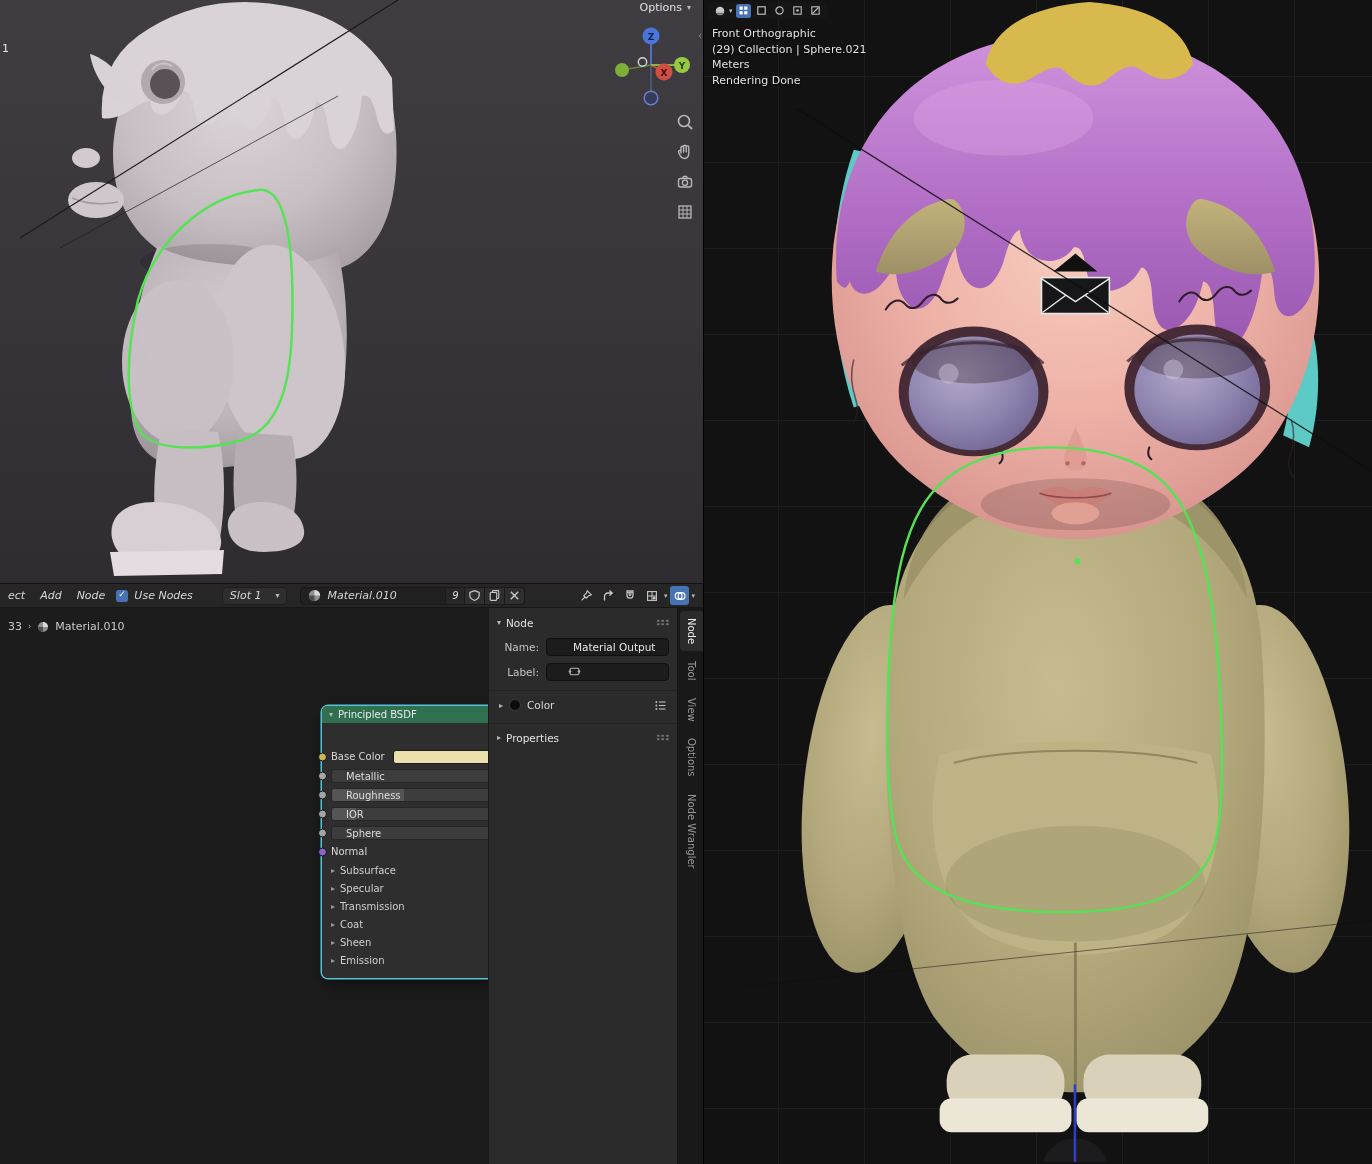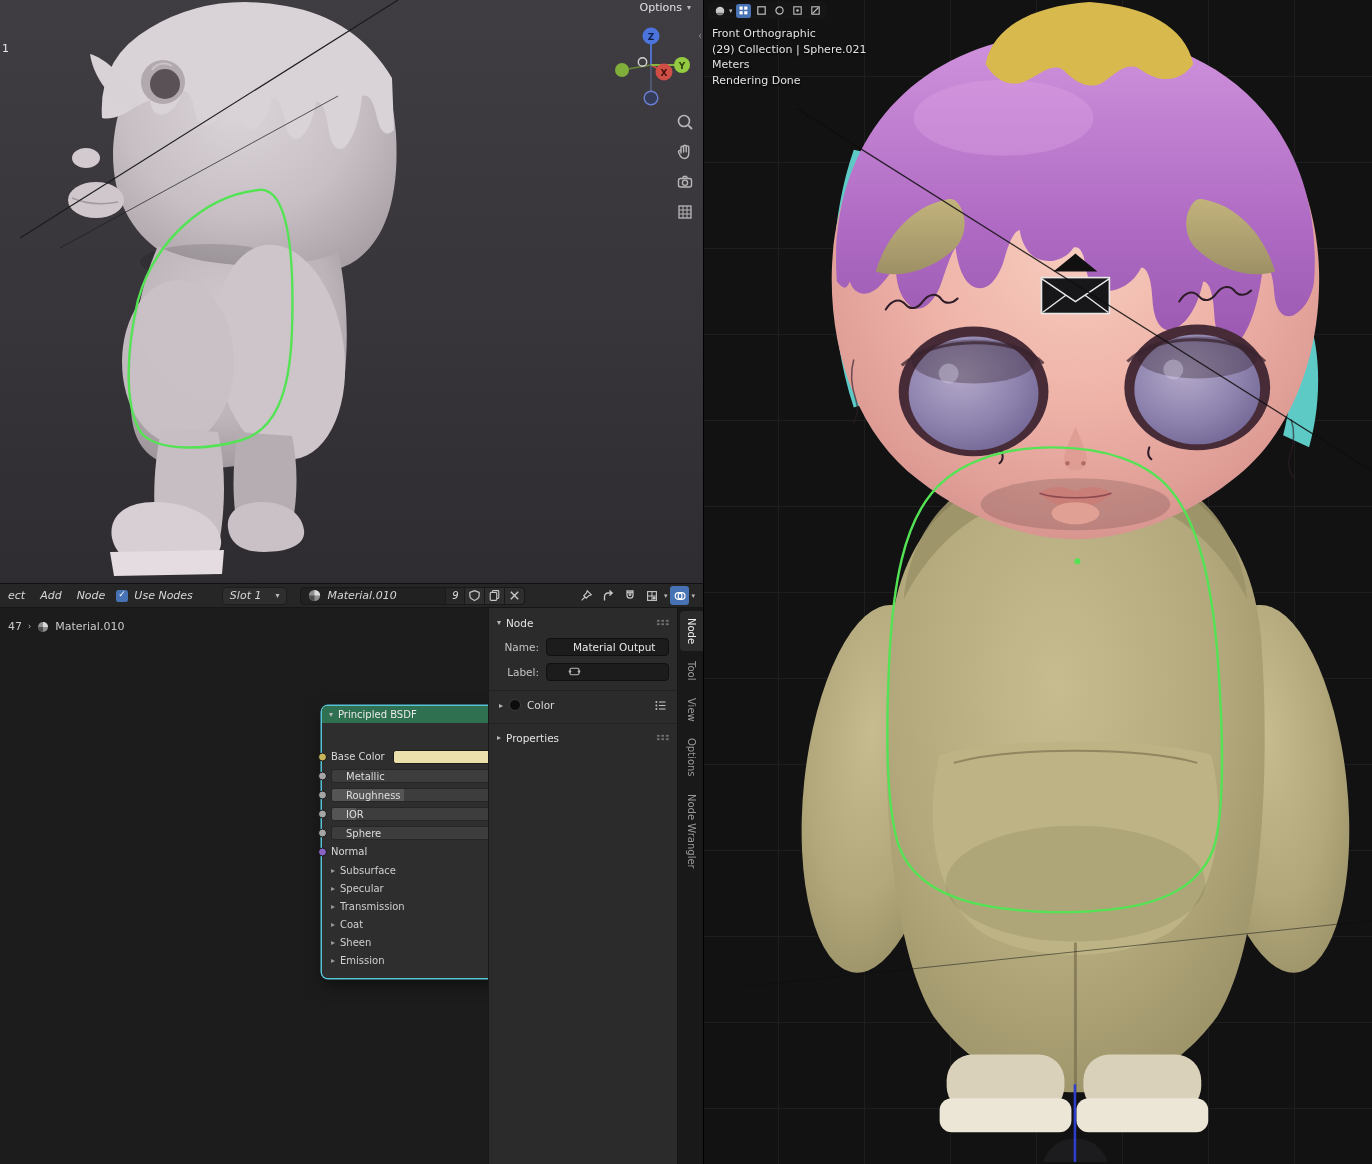--- a/index.html
+++ b/index.html
@@ -424,21 +424,21 @@
             <circle cx="8.6" cy="7" r="3.4" stroke="#fff" stroke-width="1.2" fill="none"></circle>
           </svg>
         </span>
         <span class="caret sm">▾</span>
       </div>
     </header>
 
     <div class="se-canvas">
 
       <div class="breadcrumb">
-        <span>47</span>
+        <span>33</span>
         <span class="caret">›</span>
         <svg width="12" height="12" viewBox="0 0 13 13">
           <circle cx="6.5" cy="6.5" r="5.4" fill="#8f8f8f"></circle>
           <path d="M6.5,1.1 A5.4,5.4 0 0 1 11.9,6.5 L6.5,6.5 Z" fill="#d9d9d9"></path>
           <path d="M6.5,11.9 A5.4,5.4 0 0 1 1.1,6.5 L6.5,6.5 Z" fill="#4e4e4e"></path>
         </svg>
         <span>Material.010</span>
       </div>
 
       <div class="node">

